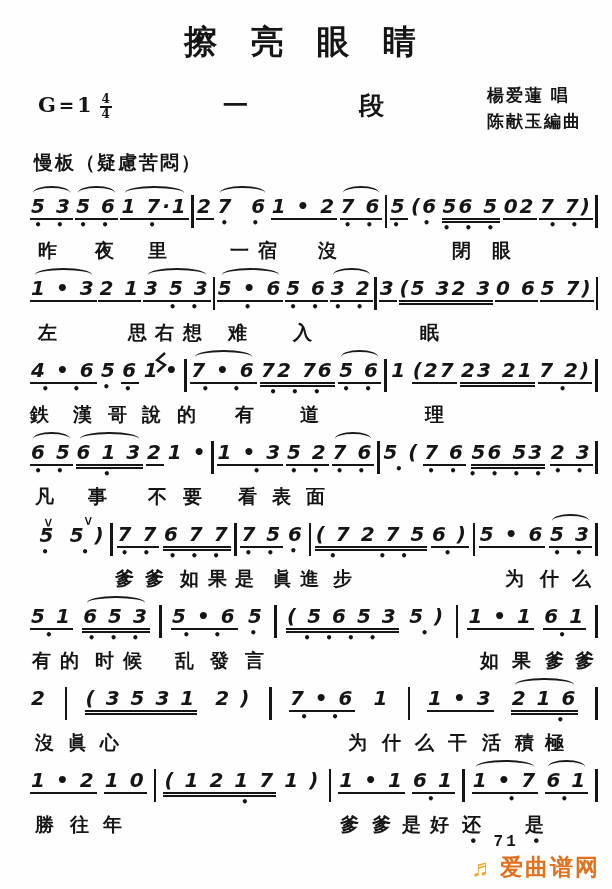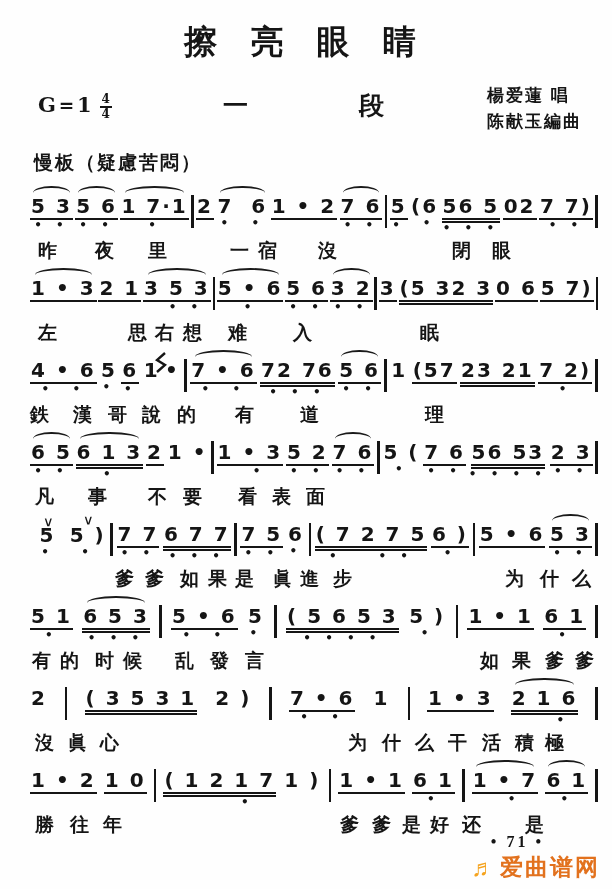--- a/index.html
+++ b/index.html
@@ -25,20 +25,21 @@
   }
   .frac .num{ border-bottom:2px solid #151515; padding:0 2px 0px; }
   .section{ font-size:25px; font-weight:bold; letter-spacing:52px; padding-top:6px; margin-left:60px; white-space:nowrap;}
   .credits{ font-size:17px; font-weight:bold; line-height:1.5; text-align:left; letter-spacing:2px;}
   .tempo{ margin:16px 0 0 34px; font-size:19px; font-weight:bold; letter-spacing:2px;}
   .score{ margin-top:10px; }
   .line{ margin-bottom:3px; }
   .music{
     display:flex; justify-content:space-between; align-items:flex-start;
     margin:0 14px 0 30px;
+    font-style:italic;
   }
   .cell{ display:inline-flex; flex-direction:column; align-items:center; }
   .top{ display:block; height:9px; width:86%; }
   .top.arc{
     border-top:2.5px solid #1a1a1a;
     border-radius:50% 50% 0 0 / 100% 100% 0 0;
     height:7px; margin-bottom:2px;
   }
   .top.acc{
     border:none; font-size:12px; font-weight:bold; line-height:8px;
@@ -59,21 +60,21 @@
   .wavywrap{ position:relative; width:0; height:0; }
   .wavy{ position:absolute; left:2px; top:-30px; }
   .lyrics{
     position:relative; height:27px; margin-top:2px;
     font-size:19px; font-weight:bold;
   }
   .syl{ position:absolute; top:0; white-space:nowrap; }
   .pagenum{
     position:absolute; right:68px; bottom:38px;
     font-size:16px; font-weight:bold; letter-spacing:3px;
-    font-family:Liberation Serif, serif;
+    font-family:Liberation Mono, monospace;
   }
   .watermark{
     position:absolute; right:12px; bottom:6px;
     font-size:23px; font-weight:bold; letter-spacing:2px;
     color:#e2711d; display:flex; align-items:center; gap:3px;
   }
   .watermark .note{ color:#f5a31e; font-size:24px; }
 </style>
 </head>
 <body>
@@ -291,21 +292,21 @@
             <span class="dots">• •</span>
           </span>
           <span class="barline"></span>
           <span class="cell">
             <span class="top"></span>
             <span class="n">1</span>
             <span class="dots"></span>
           </span>
           <span class="cell">
             <span class="top"></span>
-            <span class="n ul1">(57</span>
+            <span class="n ul1">(27</span>
             <span class="dots"></span>
           </span>
           <span class="cell">
             <span class="top"></span>
             <span class="n ul2">23 21</span>
             <span class="dots"></span>
           </span>
           <span class="cell">
             <span class="top"></span>
             <span class="n ul1">7 2)</span>

